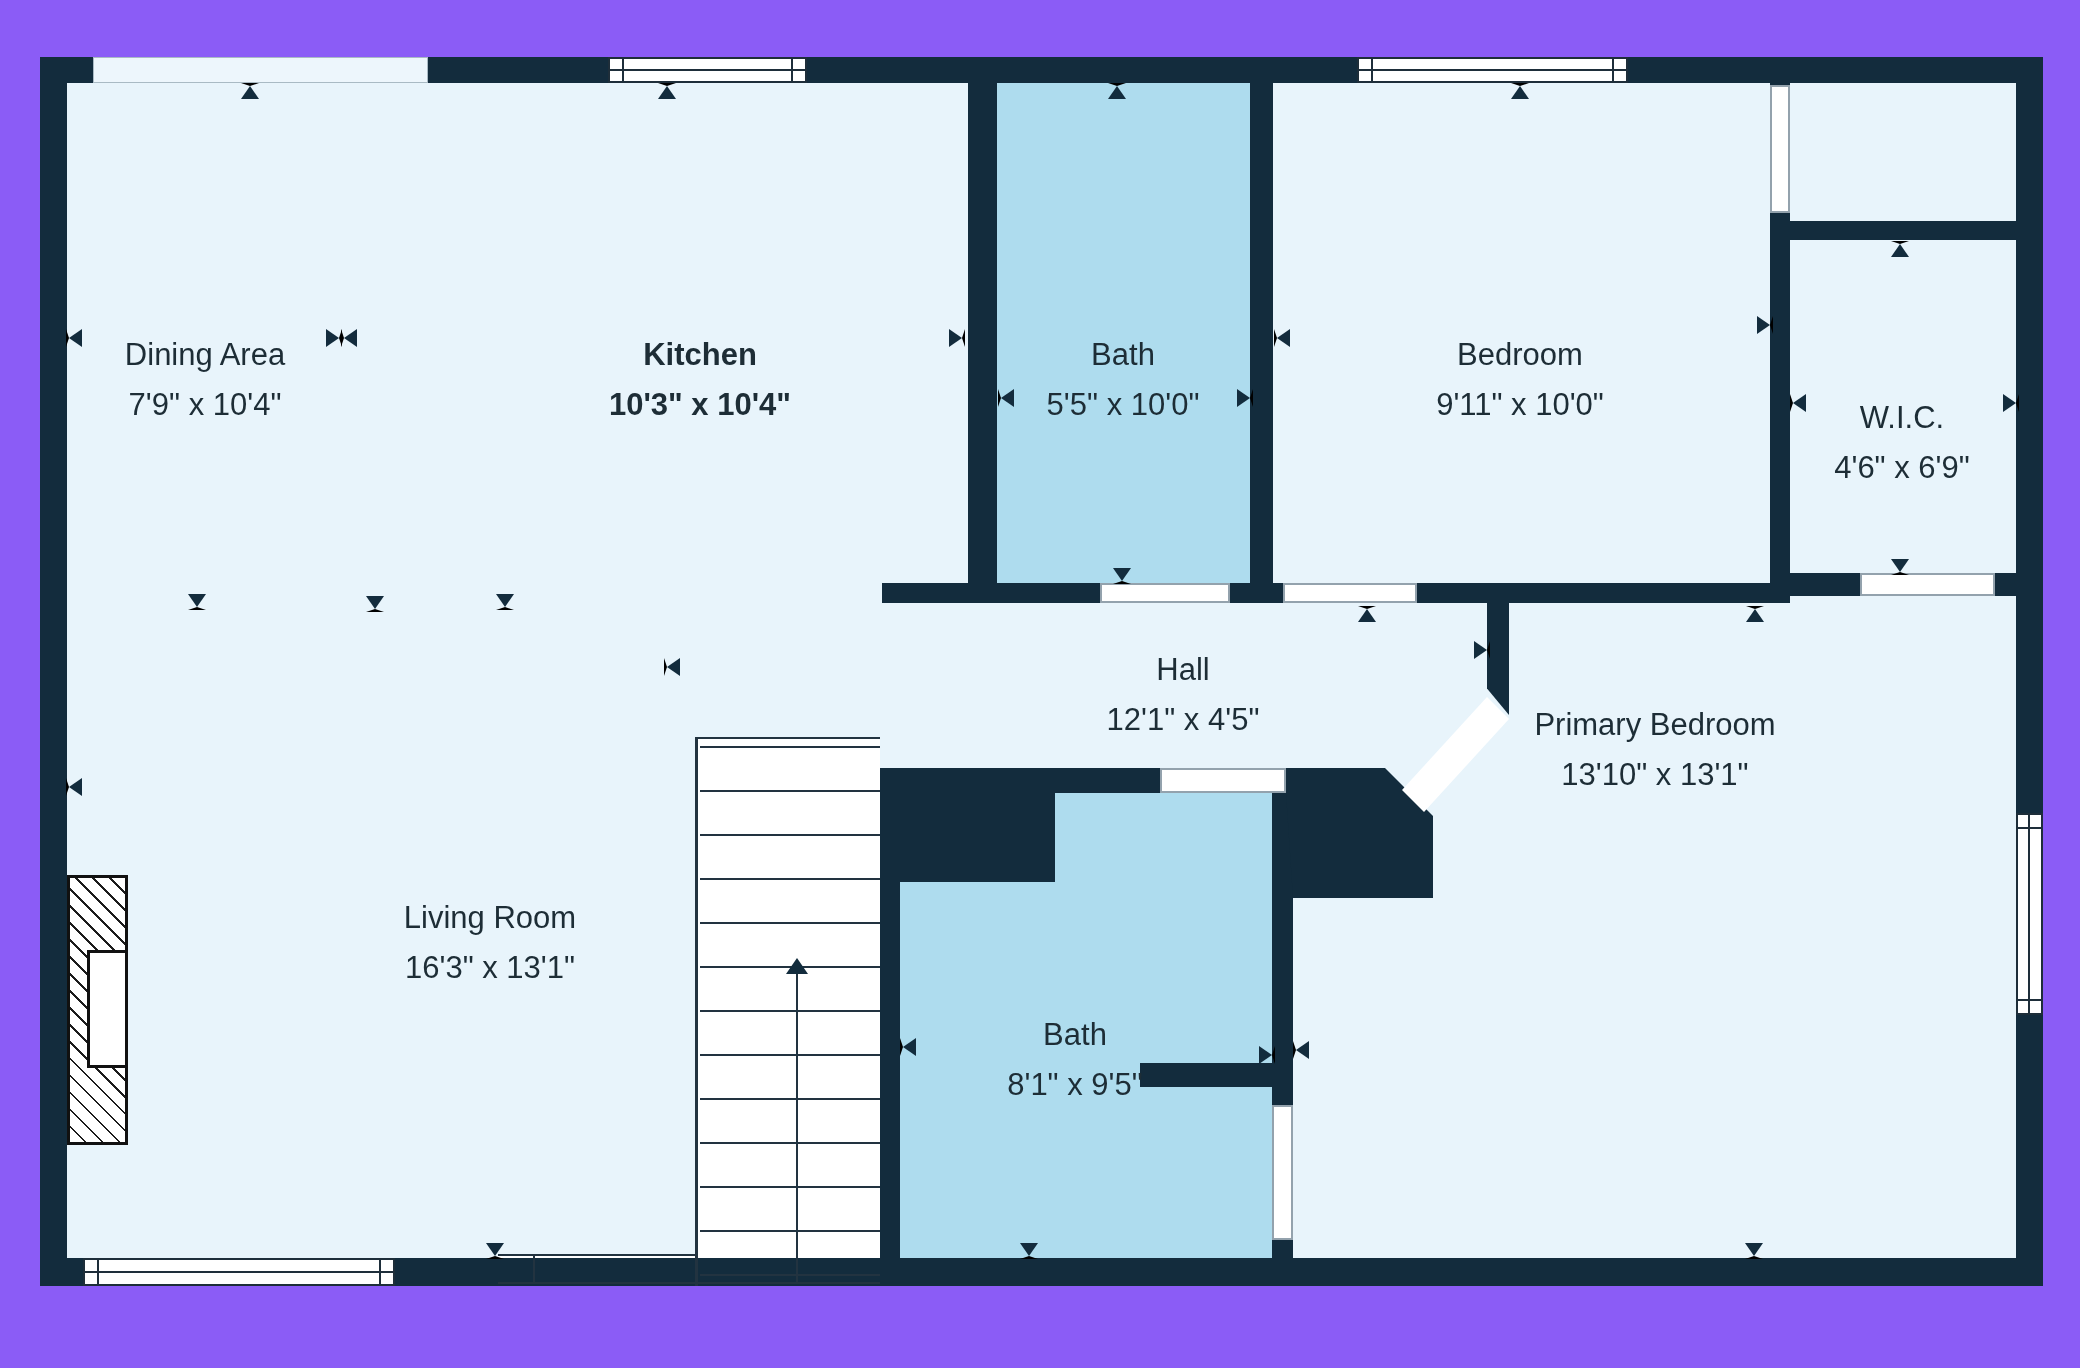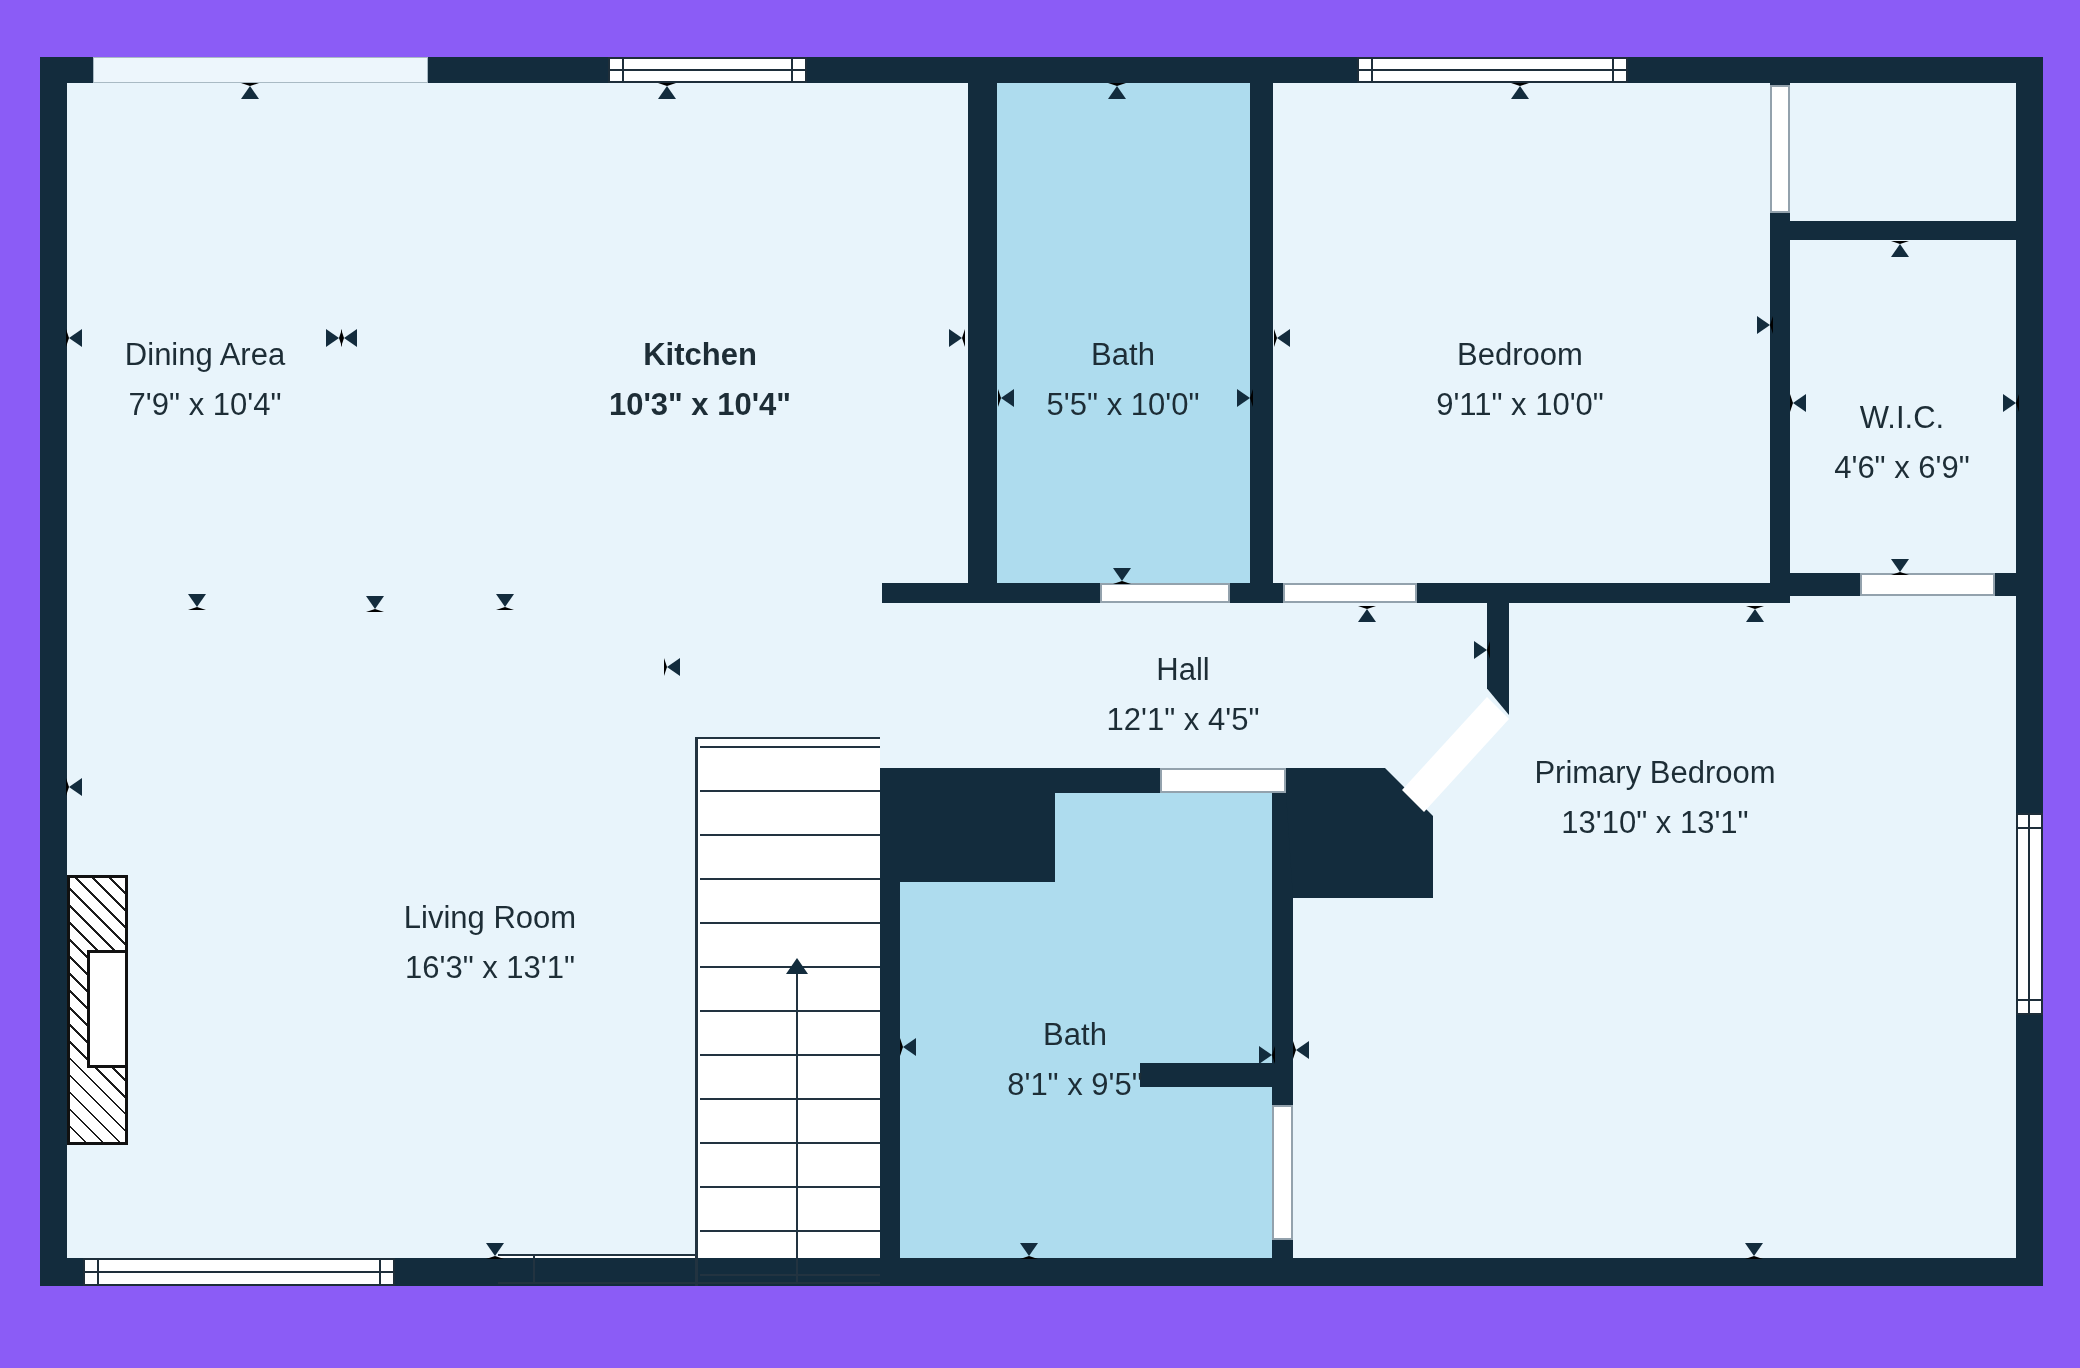--- a/index.html
+++ b/index.html
@@ -187,18 +187,18 @@
     <div class="rd">12'1" x 4'5"</div>
   </div>
   <div class="room-label" style="left:490px;top:893px;">
     <div class="rn">Living Room</div>
     <div class="rd">16'3" x 13'1"</div>
   </div>
   <div class="room-label" style="left:1075px;top:1010px;">
     <div class="rn">Bath</div>
     <div class="rd">8'1" x 9'5"</div>
   </div>
-  <div class="room-label" style="left:1655px;top:700px;margin-top:48px;">
+  <div class="room-label" style="left:1655px;top:700px;">
     <div class="rn">Primary Bedroom</div>
     <div class="rd">13'10" x 13'1"</div>
   </div>
 
 </div>
 
 </body></html>

